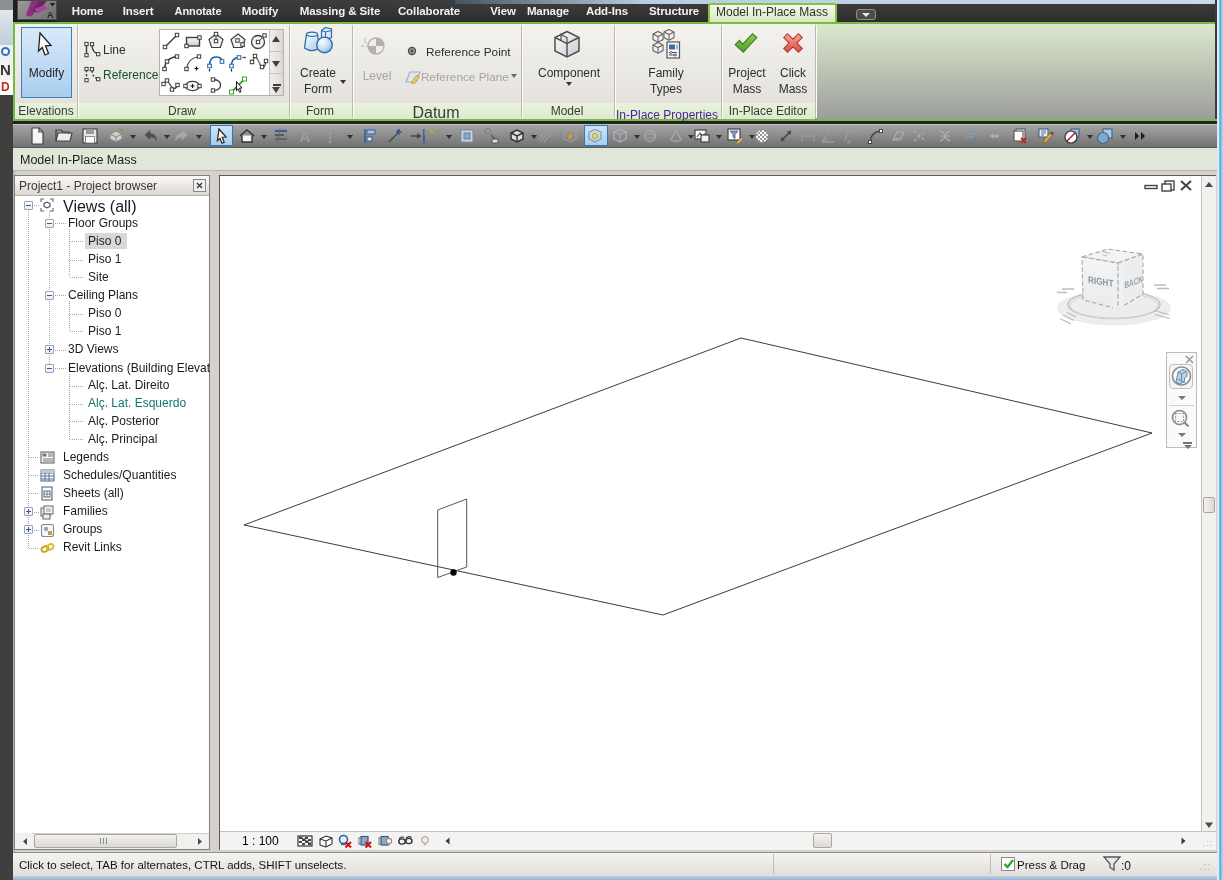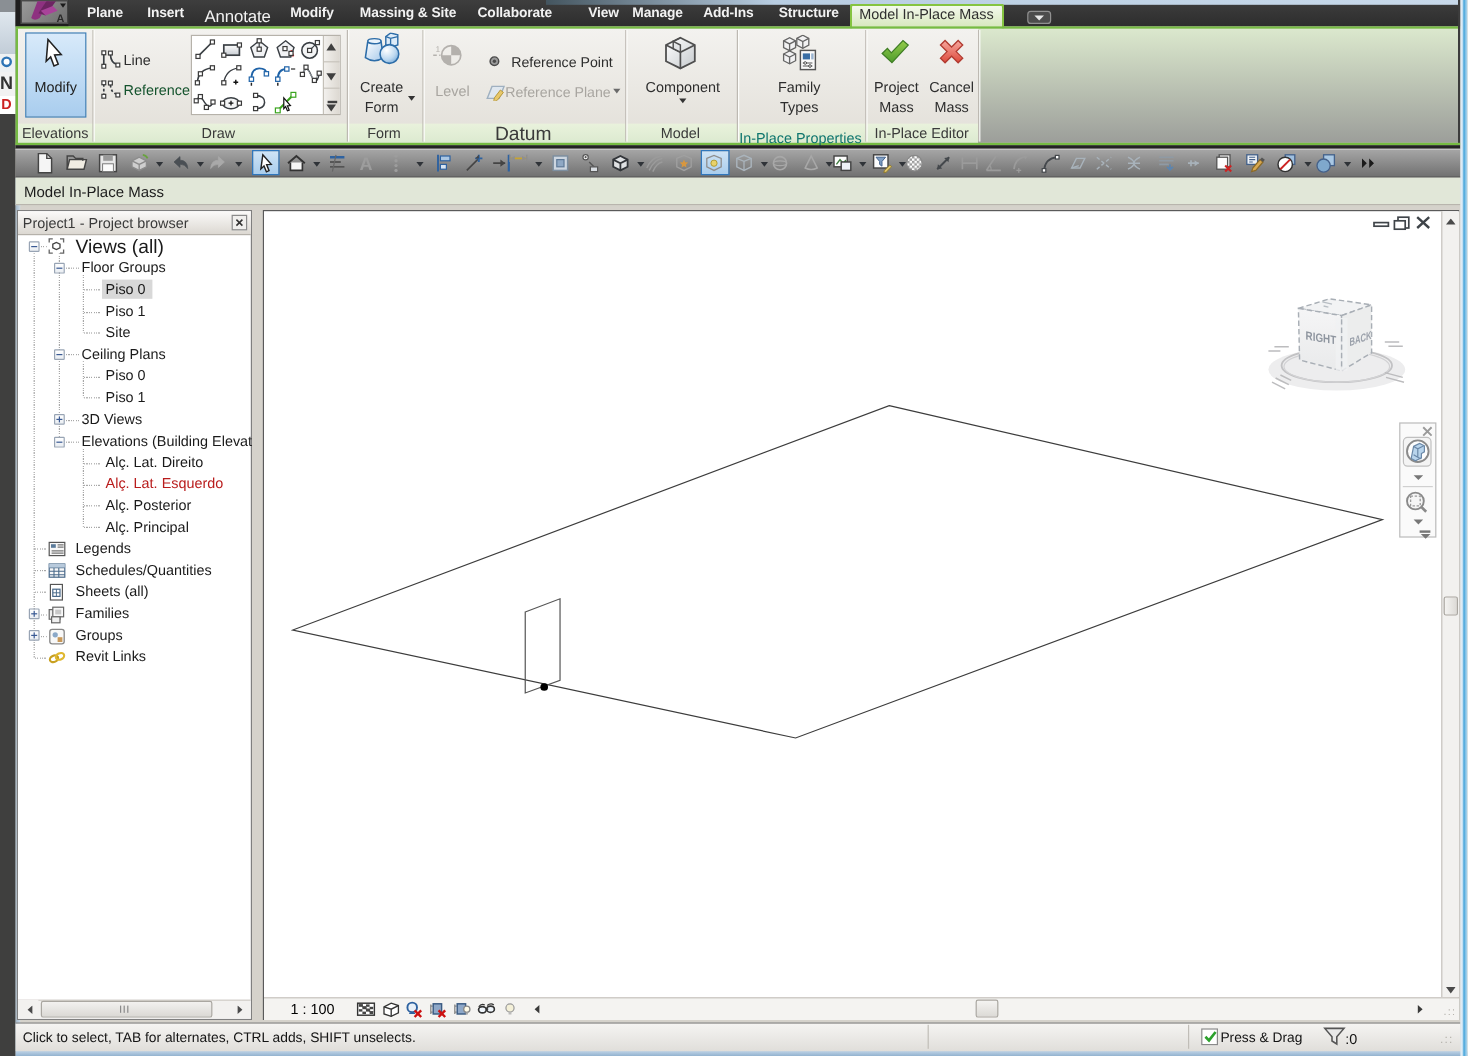--- a/index.html
+++ b/index.html
@@ -18,23 +18,23 @@
 <div class="ab" style="left:13px;top:0;width:1204px;height:22px;background:linear-gradient(#3e3e3e,#2d2d2d)"></div>
 <div class="ab" style="left:455px;top:0;width:762px;height:4px;background:linear-gradient(90deg,#44555f,#b9cee2 25%,#c8d9ea)"></div>
 <div class="ab" style="left:13px;top:0;width:44px;height:22px;background:#1e1e1e"></div>
 <div class="ab" style="left:17px;top:0;width:40px;height:20px;background:linear-gradient(135deg,#9a9a9a,#6f6f6f);border:1px solid #4a4a4a"><svg width="38" height="18" viewBox="0 0 38 18">
       <path d="M8,14 L14,-2 L24,-2 L15,14 Q11,17 8,14 Z" fill="#8e3180"></path>
       <path d="M14,10 L22,-2 L30,-2 L20,12 Z" fill="#6d2562"></path>
       <path d="M16,8 L26,4 L30,8 L20,12 Z" fill="#a84399"></path>
       <text x="29" y="17" font-size="9" font-weight="bold" fill="#2a2a2a" font-family="Liberation Sans">A</text>
       <path d="M32,2 l5,0 -2.5,3.5 z" fill="#1a1a1a"></path>
     </svg></div>
-<div class="txt" style="left:87.5px;top:4.5px;transform:translateX(-50%);font-size:11.5px;font-weight:bold;letter-spacing:-0.1px;color:#f2f2f2">Plane</div>
+<div class="txt" style="left:87.5px;top:4.5px;transform:translateX(-50%);font-size:11.5px;font-weight:bold;letter-spacing:-0.1px;color:#f2f2f2">Home</div>
 <div class="txt" style="left:138px;top:4.5px;transform:translateX(-50%);font-size:11.5px;font-weight:bold;letter-spacing:-0.1px;color:#f2f2f2">Insert</div>
-<div class="txt" style="left:198px;top:4.5px;transform:translateX(-50%);font-size:14px;font-weight:normal;letter-spacing:-0.1px;color:#f2f2f2">Annotate</div>
+<div class="txt" style="left:198px;top:4.5px;transform:translateX(-50%);font-size:11px;font-weight:bold;letter-spacing:-0.1px;color:#f2f2f2">Annotate</div>
 <div class="txt" style="left:260px;top:4.5px;transform:translateX(-50%);font-size:11.5px;font-weight:bold;letter-spacing:-0.1px;color:#f2f2f2">Modify</div>
 <div class="txt" style="left:340px;top:4.5px;transform:translateX(-50%);font-size:11.5px;font-weight:bold;letter-spacing:-0.1px;color:#f2f2f2">Massing &amp; Site</div>
 <div class="txt" style="left:429px;top:4.5px;transform:translateX(-50%);font-size:11.5px;font-weight:bold;letter-spacing:-0.1px;color:#f2f2f2">Collaborate</div>
 <div class="txt" style="left:503px;top:4.5px;transform:translateX(-50%);font-size:11.5px;font-weight:bold;letter-spacing:-0.1px;color:#f2f2f2">View</div>
 <div class="txt" style="left:548px;top:4.5px;transform:translateX(-50%);font-size:11.5px;font-weight:bold;letter-spacing:-0.1px;color:#f2f2f2">Manage</div>
 <div class="txt" style="left:607px;top:4.5px;transform:translateX(-50%);font-size:11.5px;font-weight:bold;letter-spacing:-0.1px;color:#f2f2f2">Add-Ins</div>
 <div class="txt" style="left:674px;top:4.5px;transform:translateX(-50%);font-size:11.5px;font-weight:bold;letter-spacing:-0.1px;color:#f2f2f2">Structure</div>
 <div class="ab" style="left:708px;top:3px;width:129px;height:21px;background:linear-gradient(#f4f9ec,#d4e6ba);border:2px solid #85c440;border-bottom:none;border-radius:3px 3px 0 0"></div>
 <div class="txt" style="left:772px;top:5px;transform:translateX(-50%);font-size:12px;color:#2f2f2f">Model In-Place Mass</div>
 <div class="ab" style="left:856px;top:9px;width:20px;height:11px;background:#4c4c4c;border:1px solid #909090;border-radius:3px"></div>
@@ -58,21 +58,21 @@
 <div class="ab" style="left:615px;top:25px;width:1px;height:93px;background:#fcfcfa"></div>
 <div class="ab" style="left:721px;top:25px;width:1px;height:93px;background:#bdb9b2"></div>
 <div class="ab" style="left:722px;top:25px;width:1px;height:93px;background:#fcfcfa"></div>
 <div class="ab" style="left:815px;top:25px;width:1px;height:93px;background:#bdb9b2"></div>
 <div class="ab" style="left:816px;top:25px;width:1px;height:93px;background:#fcfcfa"></div>
 <div class="txt" style="left:46px;top:104px;transform:translateX(-50%);font-size:12px;color:#3a3a3a">Elevations</div>
 <div class="txt" style="left:182px;top:104px;transform:translateX(-50%);font-size:12px;color:#3a3a3a">Draw</div>
 <div class="txt" style="left:320px;top:104px;transform:translateX(-50%);font-size:12px;color:#3a3a3a">Form</div>
 <div class="txt" style="left:436px;top:104px;transform:translateX(-50%);font-size:16px;color:#3a3a3a">Datum</div>
 <div class="txt" style="left:567px;top:104px;transform:translateX(-50%);font-size:12px;color:#3a3a3a">Model</div>
-<div class="txt" style="left:667px;top:108px;transform:translateX(-50%);font-size:12px;color:#0f766e">In-Place Properties</div>
+<div class="txt" style="left:667px;top:108px;transform:translateX(-50%);font-size:12px;color:#4c1d95">In-Place Properties</div>
 <div class="txt" style="left:768px;top:104px;transform:translateX(-50%);font-size:12px;color:#3a3a3a">In-Place Editor</div>
 <div class="ab" style="left:21px;top:27px;width:51px;height:71px;background:linear-gradient(#d8eafa,#a9cdee);border:1px solid #3c7fb8"></div>
 <svg style="position:absolute;left:36px;top:31px;" width="20" height="28" viewBox="0 0 20 28">
     <path d="M4,2 L15,14.5 L9.5,14.8 L12.5,22.5 L9,24 L6.2,16.5 L2.5,20 Z" fill="#fff" stroke="#222" stroke-width="1.3"></path>
   </svg>
 <div class="txt" style="left:46.5px;top:66px;transform:translateX(-50%);font-size:12px;color:#222">Modify</div>
 <svg style="position:absolute;left:83px;top:41px;" width="18" height="17" viewBox="0 0 18 17">
     <line x1="3.5" y1="4" x2="3.5" y2="13.5" stroke="#3a3f44" stroke-width="1.4"></line>
     <rect x="1.9" y="1.4" width="3.2" height="3.2" fill="#fff" stroke="#3a3a3a" stroke-width="1"></rect>
     <rect x="1.9" y="12.6" width="3.2" height="3.2" fill="#fff" stroke="#3a3a3a" stroke-width="1"></rect>
@@ -272,21 +272,21 @@
 <div class="txt" style="left:747px;top:82px;transform:translateX(-50%);font-size:12px;color:#2d2d2d">Mass</div>
 <svg style="position:absolute;left:781px;top:31px;" width="24" height="24" viewBox="0 0 22 22">
     <defs>
       <linearGradient id="gx" x1="0" y1="0" x2="0" y2="1">
         <stop offset="0" stop-color="#f6a89e"></stop>
         <stop offset="1" stop-color="#dd4a3c"></stop>
       </linearGradient>
     </defs>
     <path d="M2.5,6 L6,2.5 L11,7.5 L16,2.5 L19.5,6 L14.5,11 L19.5,16 L16,19.5 L11,14.5 L6,19.5 L2.5,16 L7.5,11 Z" fill="url(#gx)" stroke="#b03a30" stroke-width="1"></path>
   </svg>
-<div class="txt" style="left:793px;top:66px;transform:translateX(-50%);font-size:12px;color:#2d2d2d">Cancel</div>
+<div class="txt" style="left:793px;top:66px;transform:translateX(-50%);font-size:12px;color:#2d2d2d">Click</div>
 <div class="txt" style="left:793px;top:82px;transform:translateX(-50%);font-size:12px;color:#2d2d2d">Mass</div>
 <div class="ab" style="left:13px;top:121px;width:1204px;height:3px;background:#232323"></div>
 <div class="ab" style="left:13px;top:124px;width:1204px;height:24px;background:linear-gradient(#a7a7a7,#6f6f6f)"></div>
 <div class="ab" style="left:13px;top:124px;width:1204px;height:1px;background:#c4c4c4"></div>
 <div class="ab" style="left:13px;top:147px;width:1204px;height:1px;background:#585858"></div>
 <svg style="position:absolute;left:28px;top:126px;" width="20" height="20" viewBox="0 0 20 20">
     <path d="M4,2 h7 l4,4 v12 h-11 z" fill="#f5f5f5" stroke="#444" stroke-width="1.2"></path>
     <path d="M11,2 v4 h4" fill="none" stroke="#444" stroke-width="1.2"></path>
   </svg>
 <svg style="position:absolute;left:54px;top:126px;" width="20" height="20" viewBox="0 0 20 20">
@@ -532,21 +532,21 @@
 <div class="ab" style="left:47px;top:349.0px;width:5px;height:1px;background:#3a5a94"></div>
 <div class="ab" style="left:49px;top:347.0px;width:1px;height:5px;background:#3a5a94"></div>
 <div class="txt" style="left:68px;top:342.0px;font-size:12px;color:#1a1a1a">3D Views</div>
 <div class="ab" style="left:55px;top:368.0px;width:11px;height:1px;background:repeating-linear-gradient(90deg,#a8a8a8 0 1px,transparent 1px 2px)"></div>
 <div class="ab" style="left:45px;top:363.5px;width:9px;height:9px;background:linear-gradient(#ffffff,#e9edf2);border:1px solid #98a4b4;border-radius:1px"></div>
 <div class="ab" style="left:47px;top:367.5px;width:5px;height:1px;background:#3a5a94"></div>
 <div class="txt" style="left:68px;top:360.5px;font-size:12px;color:#1a1a1a">Elevations (Building Elevati</div>
 <div class="ab" style="left:70px;top:385.8px;width:14px;height:1px;background:repeating-linear-gradient(90deg,#a8a8a8 0 1px,transparent 1px 2px)"></div>
 <div class="txt" style="left:88px;top:378.3px;font-size:12px;color:#1a1a1a">Alç. Lat. Direito</div>
 <div class="ab" style="left:70px;top:403.6px;width:14px;height:1px;background:repeating-linear-gradient(90deg,#a8a8a8 0 1px,transparent 1px 2px)"></div>
-<div class="txt" style="left:88px;top:396.1px;font-size:12px;color:#b91c1c">Alç. Lat. Esquerdo</div>
+<div class="txt" style="left:88px;top:396.1px;font-size:12px;color:#0f766e">Alç. Lat. Esquerdo</div>
 <div class="ab" style="left:70px;top:421.3px;width:14px;height:1px;background:repeating-linear-gradient(90deg,#a8a8a8 0 1px,transparent 1px 2px)"></div>
 <div class="txt" style="left:88px;top:413.8px;font-size:12px;color:#1a1a1a">Alç. Posterior</div>
 <div class="ab" style="left:70px;top:439.0px;width:14px;height:1px;background:repeating-linear-gradient(90deg,#a8a8a8 0 1px,transparent 1px 2px)"></div>
 <div class="txt" style="left:88px;top:431.5px;font-size:12px;color:#1a1a1a">Alç. Principal</div>
 <div class="ab" style="left:29px;top:457.2px;width:10px;height:1px;background:repeating-linear-gradient(90deg,#a8a8a8 0 1px,transparent 1px 2px)"></div>
 <svg style="position:absolute;left:40px;top:450.2px;" width="15" height="15" viewBox="0 0 15 15">
     <rect x="1" y="2" width="13" height="11" fill="#f8f8f8" stroke="#555" stroke-width="1"></rect>
     <rect x="2.5" y="3.5" width="4" height="3" fill="#5a7a9a"></rect>
     <path d="M8,4 h5 M8,6 h5 M3,9 h10 M3,11 h10" stroke="#777" stroke-width="1"></path>
   </svg>

